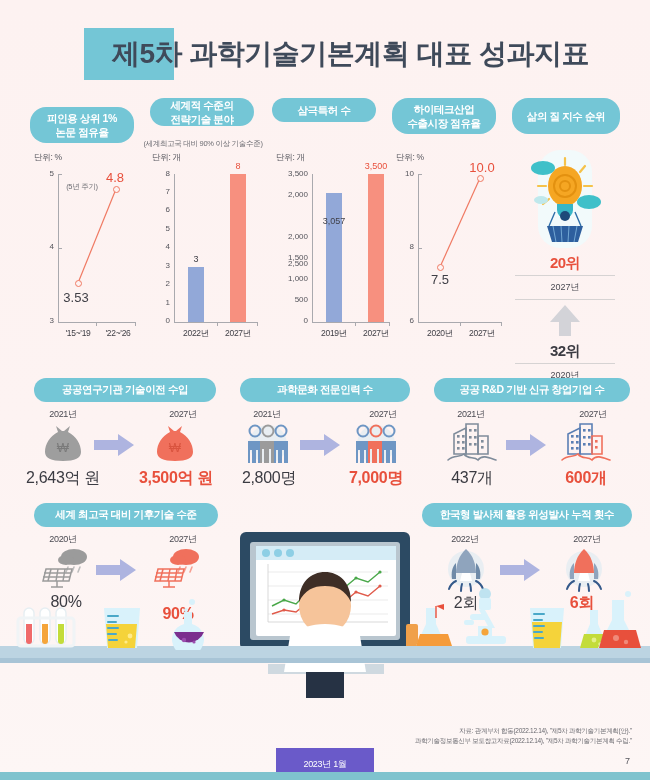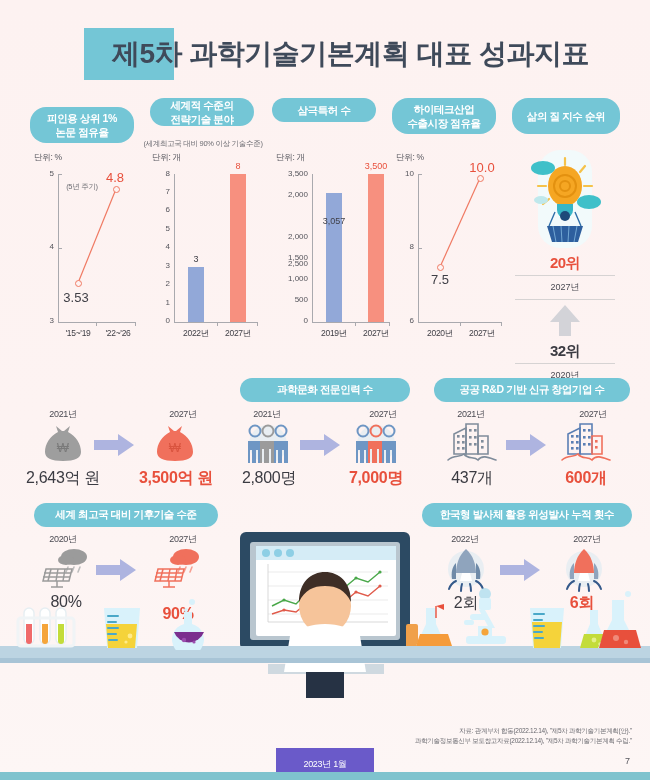--- a/index.html
+++ b/index.html
@@ -307,20 +307,21 @@
     <svg width="120" height="36" viewBox="0 0 120 36">
       <path d="M60 3 L75 20 H66 V34 H54 V20 H45 Z" fill="#d3d3d8"></path>
     </svg>
     <div class="rank-val" style="color:#3b3b42;">32위</div>
     <div class="rank-rule"></div>
     <div class="rank-year">2020년</div>
     <div class="rank-rule"></div>
   </div>
 
   <div class="ind-group" style="left:28px; top:378px; width:194px; height:100px;">
+    <div class="ind-pill" style="left:6px; top:0; width:182px; height:24px;">공공연구기관 기술이전 수입</div>
     <div class="ind-year" style="left:0px;  top:30px;">2021년</div>
     <div class="ind-year" style="left:120px; top:30px;">2027년</div>
 
     <svg class="icon-slot" style="left:10px; top:44px;" width="50" height="44" viewBox="0 0 50 44">
       <path d="M18 4 l6 5 h2 l6 -5 -2 6 c8 4 13 12 13 20 0 6-6 9-18 9s-18-3-18-9c0-8 5-16 13-20 z" fill="#9e9e9e"></path>
       <text x="25" y="30" font-size="13" fill="#7a7a7a" text-anchor="middle" font-family="Liberation Sans">₩</text>
     </svg>
     <svg class="arrow-slot" style="left:66px; top:56px;" width="42" height="22" viewBox="0 0 42 22">
       <path d="M0 6 H24 V0 L40 11 L24 22 V16 H0 Z" fill="#aeb4e0"></path>
     </svg>

